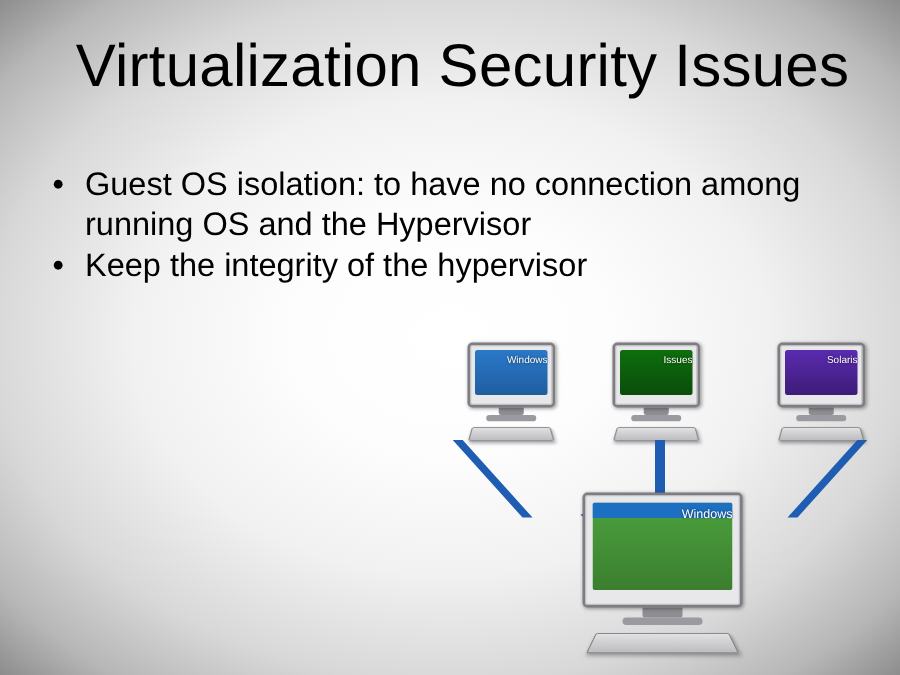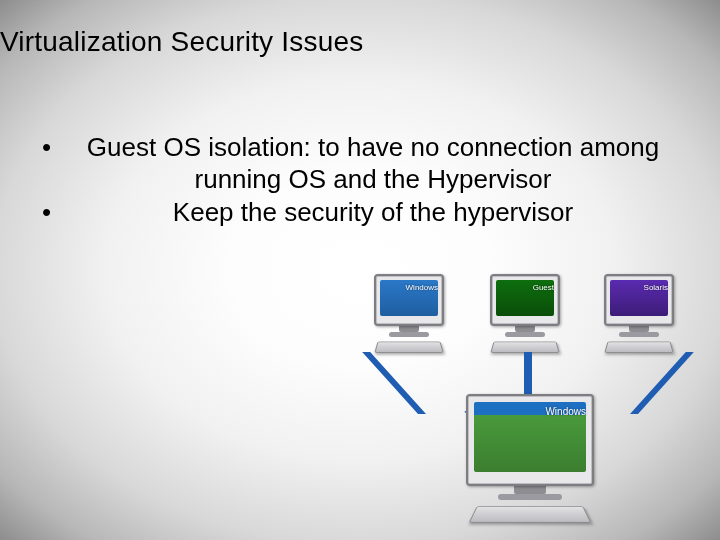--- a/index.html
+++ b/index.html
@@ -22,39 +22,40 @@
                 #b7b7b7 88%,
                 #8d8d8d 100%);
     position: relative;
     box-sizing: border-box;
   }
   .title {
     position: absolute;
     top: 26px;
     left: 0;
     right: 0;
-    font-size: 28px;
+    text-align: center;
+    font-size: 48px;
     font-weight: 400;
     color: #000;
     letter-spacing: 0.2px;
+    padding-left: 20px;
   }
   .body {
     position: absolute;
     top: 132px;
     left: 42px;
     right: 42px;
     font-size: 26px;
     line-height: 1.22;
     color: #000;
   }
   .body ul {
     margin: 0;
     padding: 0;
     list-style: none;
-    text-align: center;
   }
   .body li {
     position: relative;
     padding-left: 26px;
     margin-bottom: 2px;
   }
   .body li::before {
     content: "•";
     position: absolute;
     left: 0;
@@ -69,21 +70,21 @@
     height: 230px;
   }
   
   .pc {
     position: absolute;
     width: 78px;
     text-align: center;
   }
   .pc-top-1 { left: 0;   top: 0; }
   .pc-top-2 { left: 116px; top: 0; }
-  .pc-top-3 { left: 230px; top: 0; }
+  .pc-top-3 { left: 248px; top: 0; }
   .monitor {
     width: 70px;
     height: 52px;
     background: #e8e8ea;
     border: 2px solid #7d7d82;
     border-radius: 4px;
     box-shadow: 1px 1px 3px rgba(0,0,0,0.35), inset 0 0 0 1px #bfbfc3;
     margin: 0 auto;
     position: relative;
     box-sizing: border-box;
@@ -181,41 +182,41 @@
 </head>
 <body>
 
 <div class="slide">
 
   <div class="title">Virtualization Security Issues</div>
 
   <div class="body">
     <ul>
       <li>Guest OS isolation: to have no connection among running OS and the Hypervisor</li>
-      <li>Keep the security of the hypervisor</li>
+      <li>Keep the integrity of the hypervisor</li>
     </ul>
   </div>
 
   <div class="diagram">
 
     <div class="pc pc-top-1">
       <div class="monitor">
         <div class="screen win">
           <span class="lbl">Windows</span>
         </div>
       </div>
       <div class="stand"></div>
       <div class="base"></div>
       <div class="keyboard"></div>
     </div>
 
     <div class="pc pc-top-2">
       <div class="monitor">
         <div class="screen linux">
-          <span class="lbl">Guest</span>
+          <span class="lbl">Issues</span>
         </div>
       </div>
       <div class="stand"></div>
       <div class="base"></div>
       <div class="keyboard"></div>
     </div>
 
     <div class="pc pc-top-3">
       <div class="monitor">
         <div class="screen sol">

